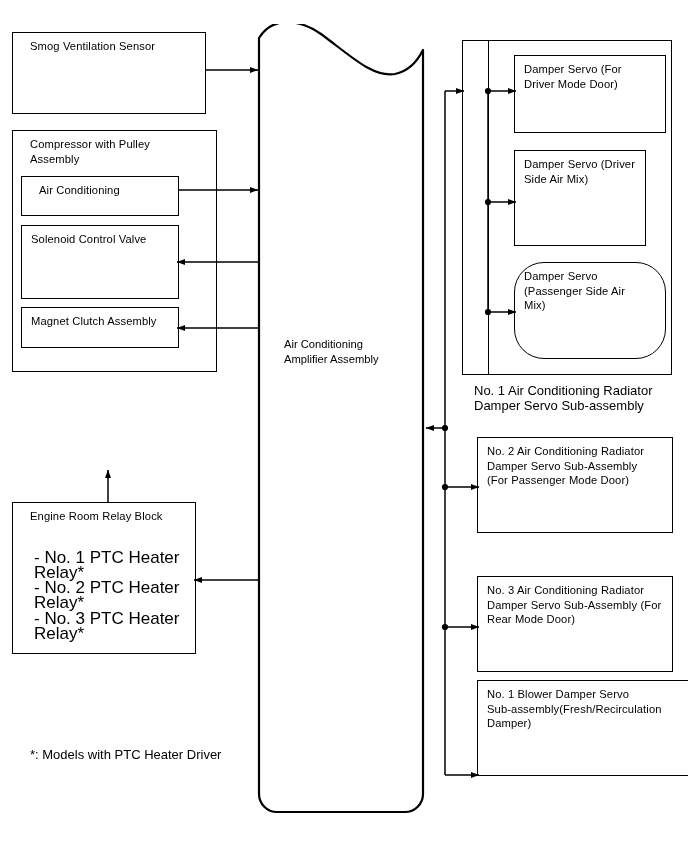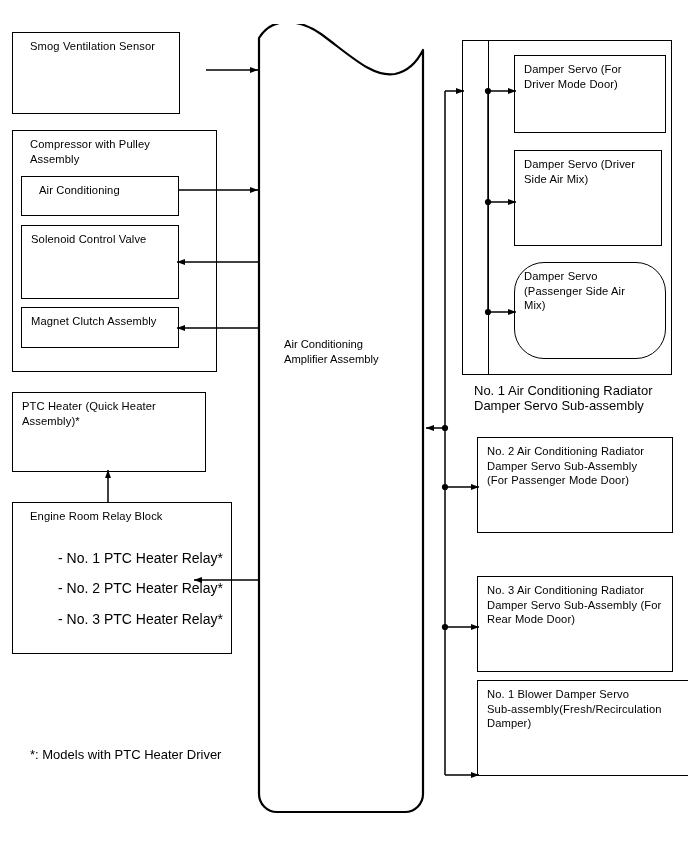--- a/index.html
+++ b/index.html
@@ -69,57 +69,52 @@
   }
   
   #wires{
     position:absolute;
     left:0;top:0;
     width:688px;height:852px;
     pointer-events:none;
   }
   .relay-line{
     position:absolute;
-    font-size:14px;
-    line-height:14.5px;
-    margin-left:24px;
+    font-size:17px;
+    line-height:14.5px;
   }
 </style>
 </head>
 <body>
 
 <div id="stage">
 
-  <div class="box" style="left:12px;top:32px;width:168px;height:82px;">
+  <div class="box" style="left:12px;top:32px;width:194px;height:82px;">
     <div class="lbl indent">Smog Ventilation Sensor</div>
   </div>
 
   <div class="box" style="left:12px;top:130px;width:205px;height:242px;">
     <div class="lbl indent">Compressor with Pulley
 Assembly</div>
   </div>
 
   <div class="box" style="left:21px;top:176px;width:158px;height:40px;">
     <div class="lbl indent">Air Conditioning</div>
   </div>
 
   <div class="box" style="left:21px;top:225px;width:158px;height:74px;">
     <div class="lbl">Solenoid Control Valve</div>
   </div>
 
   <div class="box" style="left:21px;top:307px;width:158px;height:41px;">
     <div class="lbl">Magnet Clutch Assembly</div>
   </div>
 
-  <div class="box" style="left:12px;top:392px;width:194px;height:80px;">
-    <div class="lbl">PTC Heater (Quick Heater
-Assembly)*</div>
-  </div>
-
-  <div class="box" style="left:12px;top:502px;width:220px;height:152px;">
+
+  <div class="box" style="left:12px;top:502px;width:184px;height:152px;">
     <div class="lbl indent">Engine Room Relay Block</div>
     <div class="relay-line" style="left:21px;top:48px;">- No. 1 PTC Heater Relay*</div>
     <div class="relay-line" style="left:21px;top:78px;">- No. 2 PTC Heater Relay*</div>
     <div class="relay-line" style="left:21px;top:109px;">- No. 3 PTC Heater Relay*</div>
   </div>
 
   <div class="caption" style="left:30px;top:748px;">*: Models with PTC Heater Driver</div>
 
   <div id="amp-wrap">
     <svg width="176" height="800" viewBox="0 0 176 800" xmlns="http://www.w3.org/2000/svg">
@@ -138,21 +133,21 @@
 Amplifier Assembly</div>
 
   <div class="group" style="left:462px;top:40px;width:210px;height:335px;"></div>
   <div class="group" style="left:488px;top:40px;width:184px;height:335px;border-right:none;border-top:none;border-bottom:none;"></div>
 
   <div class="box" style="left:514px;top:55px;width:152px;height:78px;">
     <div class="lbl">Damper Servo (For
 Driver Mode Door)</div>
   </div>
 
-  <div class="box" style="left:514px;top:150px;width:148px;height:96px;">
+  <div class="box" style="left:514px;top:150px;width:132px;height:96px;">
     <div class="lbl">Damper Servo (Driver
 Side Air Mix)</div>
   </div>
 
   <div class="box" style="left:514px;top:262px;width:152px;height:97px;border-radius:30px;">
     <div class="lbl">Damper Servo
 (Passenger Side Air
 Mix)</div>
   </div>
 

